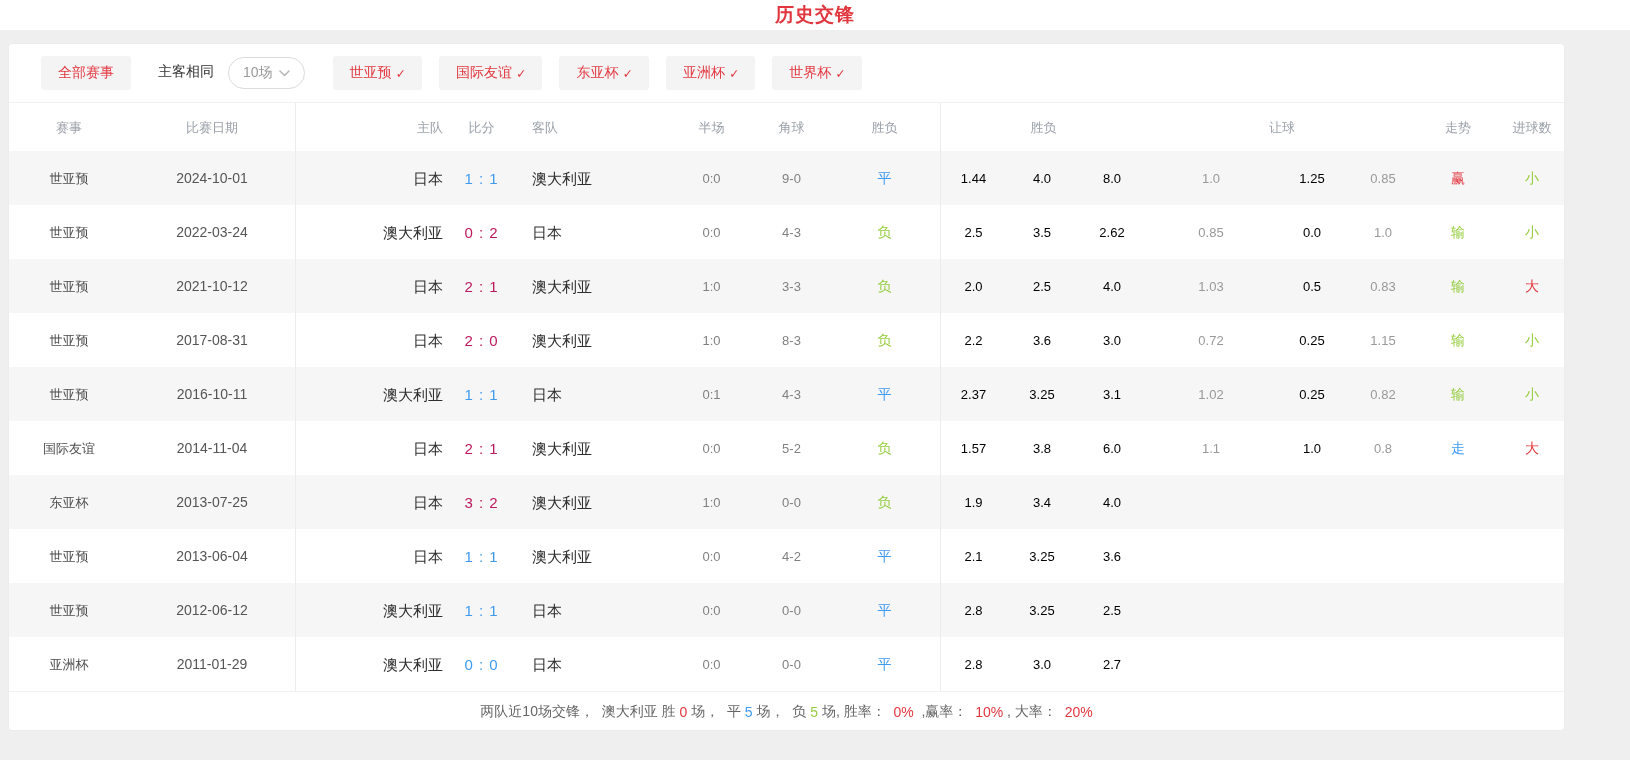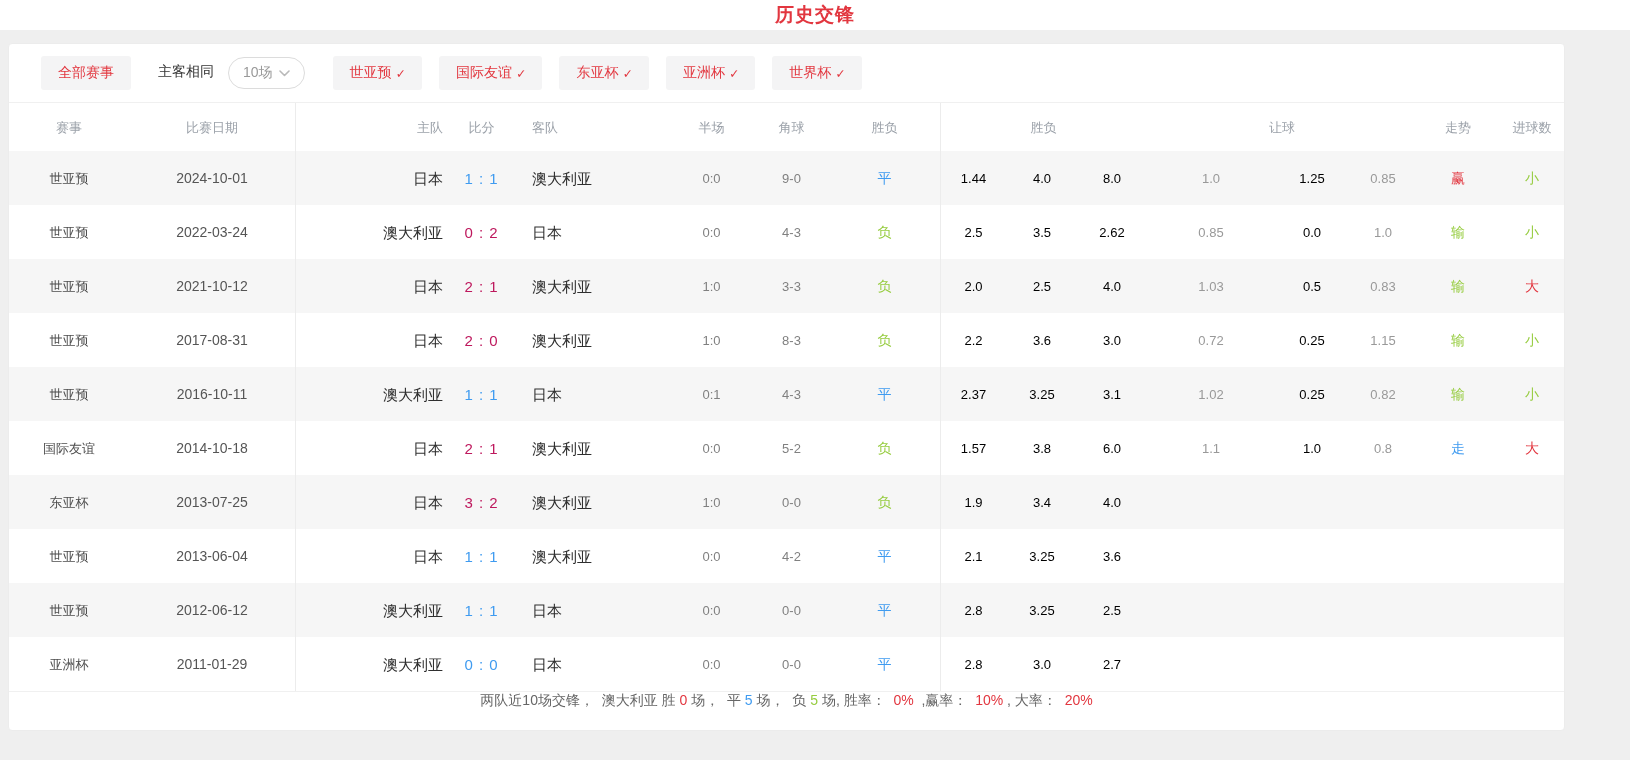--- a/index.html
+++ b/index.html
@@ -63,21 +63,21 @@
   .c-half,.c-corner{font-size:13px;color:#808080;}
   .c-result{font-size:14px;}
   .c-odd{font-size:13px;color:#000000;}
   .c-hcp{font-size:13px;color:#999;}
   .c-hcp.mid{color:#000000;}
   .c-trend,.c-goal{font-size:14px;}
 
   
   .summary{
     height:39px;border-top:1px solid #f0f0f0;
-    display:flex;align-items:flex-start;justify-content:center;
+    display:flex;align-items:center;justify-content:center;
     font-size:14px;color:#666;white-space:pre;
   }
 </style>
 </head>
 <body>
 
 <div class="topbar">
   <div class="page-title">历史交锋</div>
 </div>
 
@@ -217,21 +217,21 @@
         <div class="cell c-odd">3.25</div>
         <div class="cell c-odd">3.1</div>
         <div class="cell c-hcp">1.02</div>
         <div class="cell c-hcp mid">0.25</div>
         <div class="cell c-hcp">0.82</div>
         <div class="cell c-trend" style="color: rgb(150, 204, 63);">输</div>
         <div class="cell c-goal" style="color: rgb(150, 204, 63);">小</div>
       </div>
       <div class="brow grid-row">
         <div class="cell c-event">国际友谊</div>
-        <div class="cell bR c-date">2014-10-18</div>
+        <div class="cell bR c-date">2014-11-04</div>
         <div class="cell c-home c-team">日本</div>
         <div class="cell c-score">2 : 1</div>
         <div class="cell c-away c-team">澳大利亚</div>
         <div class="cell c-half">0:0</div>
         <div class="cell c-corner">5-2</div>
         <div class="cell bR c-result" style="color: rgb(150, 204, 63);">负</div>
         <div class="cell c-odd">1.57</div>
         <div class="cell c-odd">3.8</div>
         <div class="cell c-odd">6.0</div>
         <div class="cell c-hcp">1.1</div>

